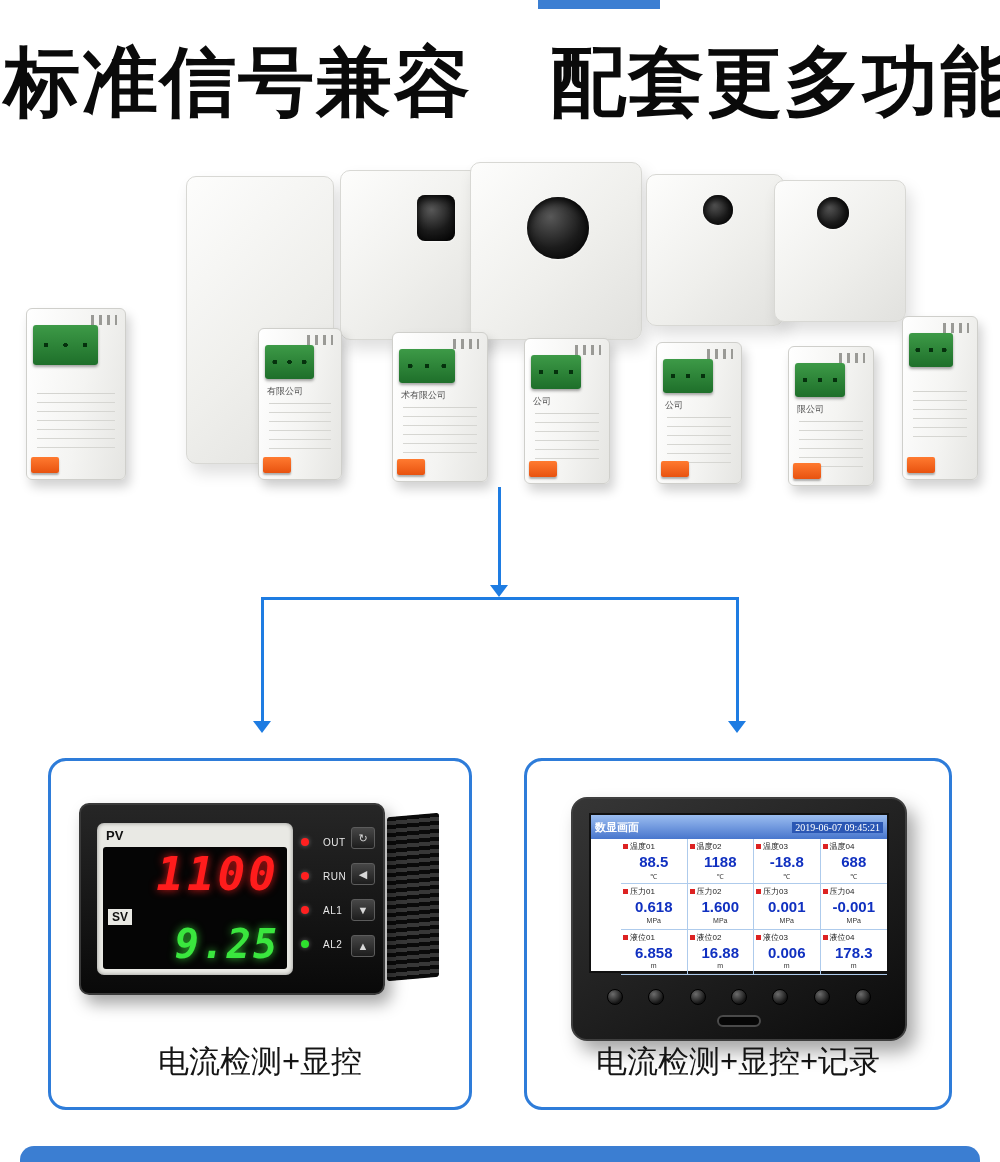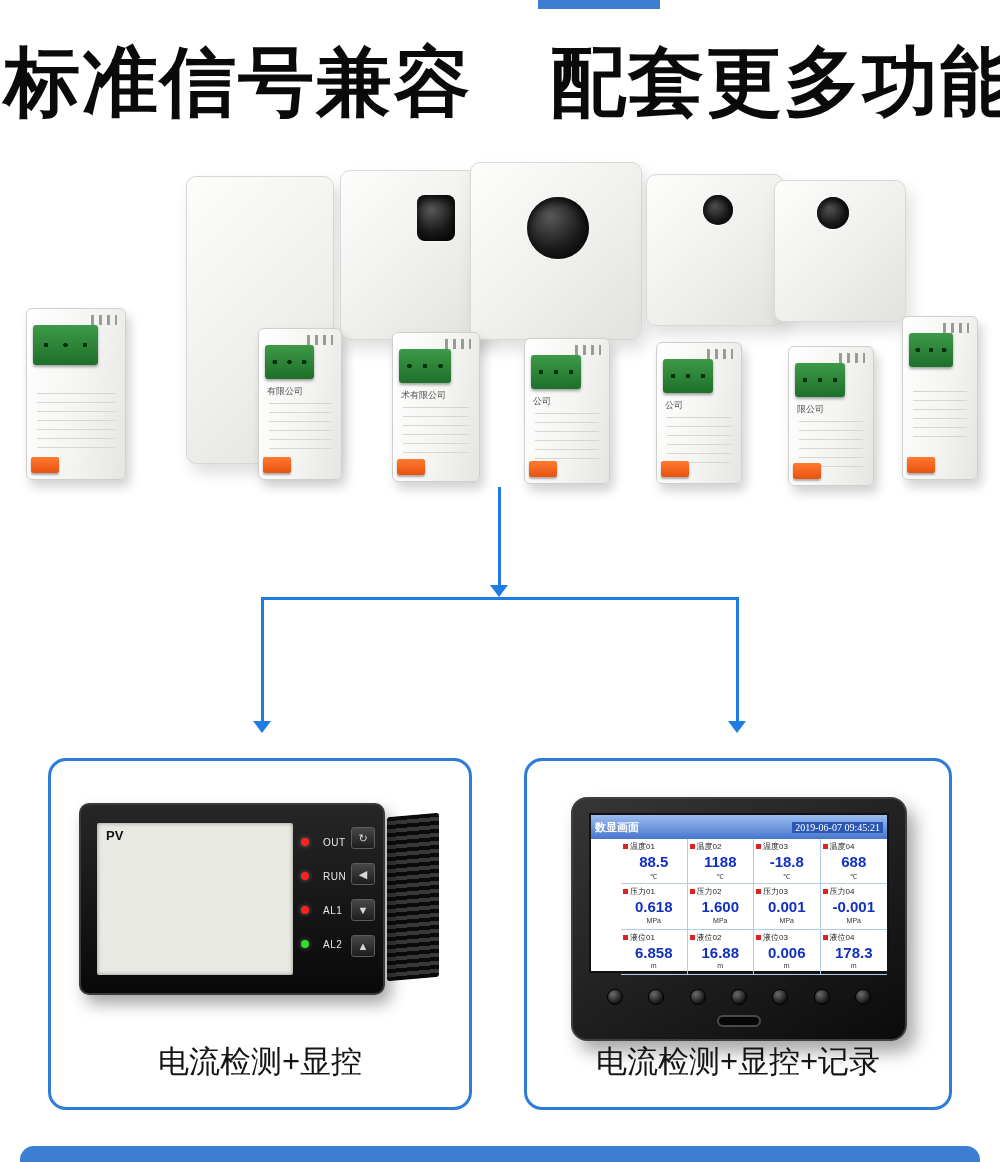--- a/index.html
+++ b/index.html
@@ -27,21 +27,21 @@
   .hole-square{ border-radius:8px; }
   .bb-b .hole{left:76px;top:24px;width:38px;height:46px;}
   .bb-c .hole{left:56px;top:34px;width:62px;height:62px;}
   .bb-d .hole{left:56px;top:20px;width:30px;height:30px;}
   .bb-e .hole{left:42px;top:16px;width:32px;height:32px;}
 
   .slim { position:absolute; background:linear-gradient(100deg,#ffffff 0%,#f4f4f2 55%,#e5e5e2 100%);
     border:1px solid #cfcfcb; border-radius:6px; box-shadow:4px 7px 11px rgba(0,0,0,.18); }
   .m1{left:26px;top:150px;width:100px;height:172px;}
   .m2{left:258px;top:170px;width:84px;height:152px;}
-  .m3{left:392px;top:174px;width:88px;height:150px;}
+  .m3{left:392px;top:174px;width:96px;height:150px;}
   .m4{left:524px;top:180px;width:86px;height:146px;}
   .m5{left:656px;top:184px;width:86px;height:142px;}
   .m6{left:788px;top:188px;width:86px;height:140px;}
   .m7{left:902px;top:158px;width:76px;height:164px;}
 
   .vents { position:absolute; top:6px; right:8px; width:26px; height:10px;
     background:repeating-linear-gradient(90deg,#9a9a96 0 3px,transparent 3px 8px); }
   .term { position:absolute; top:16px; left:6px; width:60%; height:34px; border-radius:3px;
     background:
       radial-gradient(circle 5px at 20% 50%, #05310d 0 45%, transparent 50%),
@@ -77,21 +77,21 @@
   .caption { position:absolute; bottom:24px; left:0; width:100%; text-align:center; font-size:31px; color:#151515; }
 
   
   .meter { position:absolute; left:28px; top:42px; width:368px; height:200px; }
   .meter-body { position:absolute; left:0; top:0; width:306px; height:192px;
     background:linear-gradient(#262626,#090909); border:2px solid #3a3a3a; border-radius:10px;
     box-shadow:6px 9px 16px rgba(0,0,0,.35); }
   .heatsink { position:absolute; left:308px; top:12px; width:52px; height:164px; border-radius:3px;
     background:repeating-linear-gradient(180deg,#0a0a0a 0 4px,#383838 4px 8px); transform:skewY(-5deg); }
   .display { position:absolute; left:16px; top:18px; width:196px; height:152px; background:#e9e9e4;
-    border-radius:2px; box-shadow:inset 0 0 4px rgba(0,0,0,.4); }
+    border-radius:7px; box-shadow:inset 0 0 4px rgba(0,0,0,.4); }
   .pv-chip { position:absolute; left:9px; top:5px; font-size:13px; font-weight:bold; color:#111; }
   .lcd { position:absolute; left:6px; top:24px; right:6px; bottom:6px; background:#050505; border-radius:3px; }
   .pv-digits { position:absolute; top:0px; right:8px; font-family:"DejaVu Sans Mono", monospace;
     font-weight:bold; font-style:italic; font-size:46px; color:#ff1c1c; letter-spacing:3px;
     text-shadow:0 0 9px rgba(255,30,30,.8); }
   .sv-chip { position:absolute; left:5px; top:62px; background:#e9e9e4; color:#111; font-size:12px;
     font-weight:bold; padding:1px 4px; }
   .sv-digits { position:absolute; bottom:2px; right:8px; font-family:"DejaVu Sans Mono", monospace;
     font-weight:bold; font-style:italic; font-size:40px; color:#3ae63e; letter-spacing:2px;
     text-shadow:0 0 9px rgba(60,230,60,.8); }
@@ -207,20 +207,25 @@
   <div class="head h-left"></div>
   <div class="line l-right"></div>
   <div class="head h-right"></div>
 
   <div class="panel panel-left">
     <div class="meter">
       <div class="heatsink"></div>
       <div class="meter-body">
         <div class="display">
           <span class="pv-chip">PV</span>
+          <div class="lcd">
+            <div class="pv-digits">1100</div>
+            <span class="sv-chip">SV</span>
+            <div class="sv-digits">9.25</div>
+          </div>
         </div>
         <div class="inds">
           <div class="ind">
             <span class="led" style="background-color: rgb(255, 32, 32);"></span>
             <span class="ind-label">OUT</span>
           </div>
           <div class="ind">
             <span class="led" style="background-color: rgb(255, 32, 32);"></span>
             <span class="ind-label">RUN</span>
           </div>

